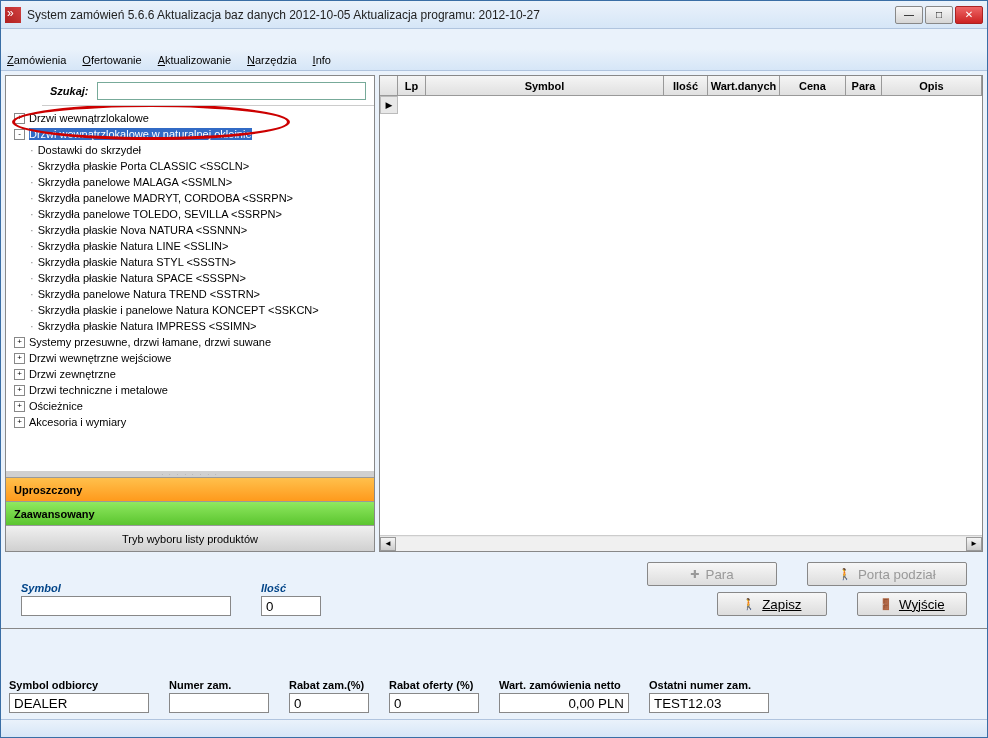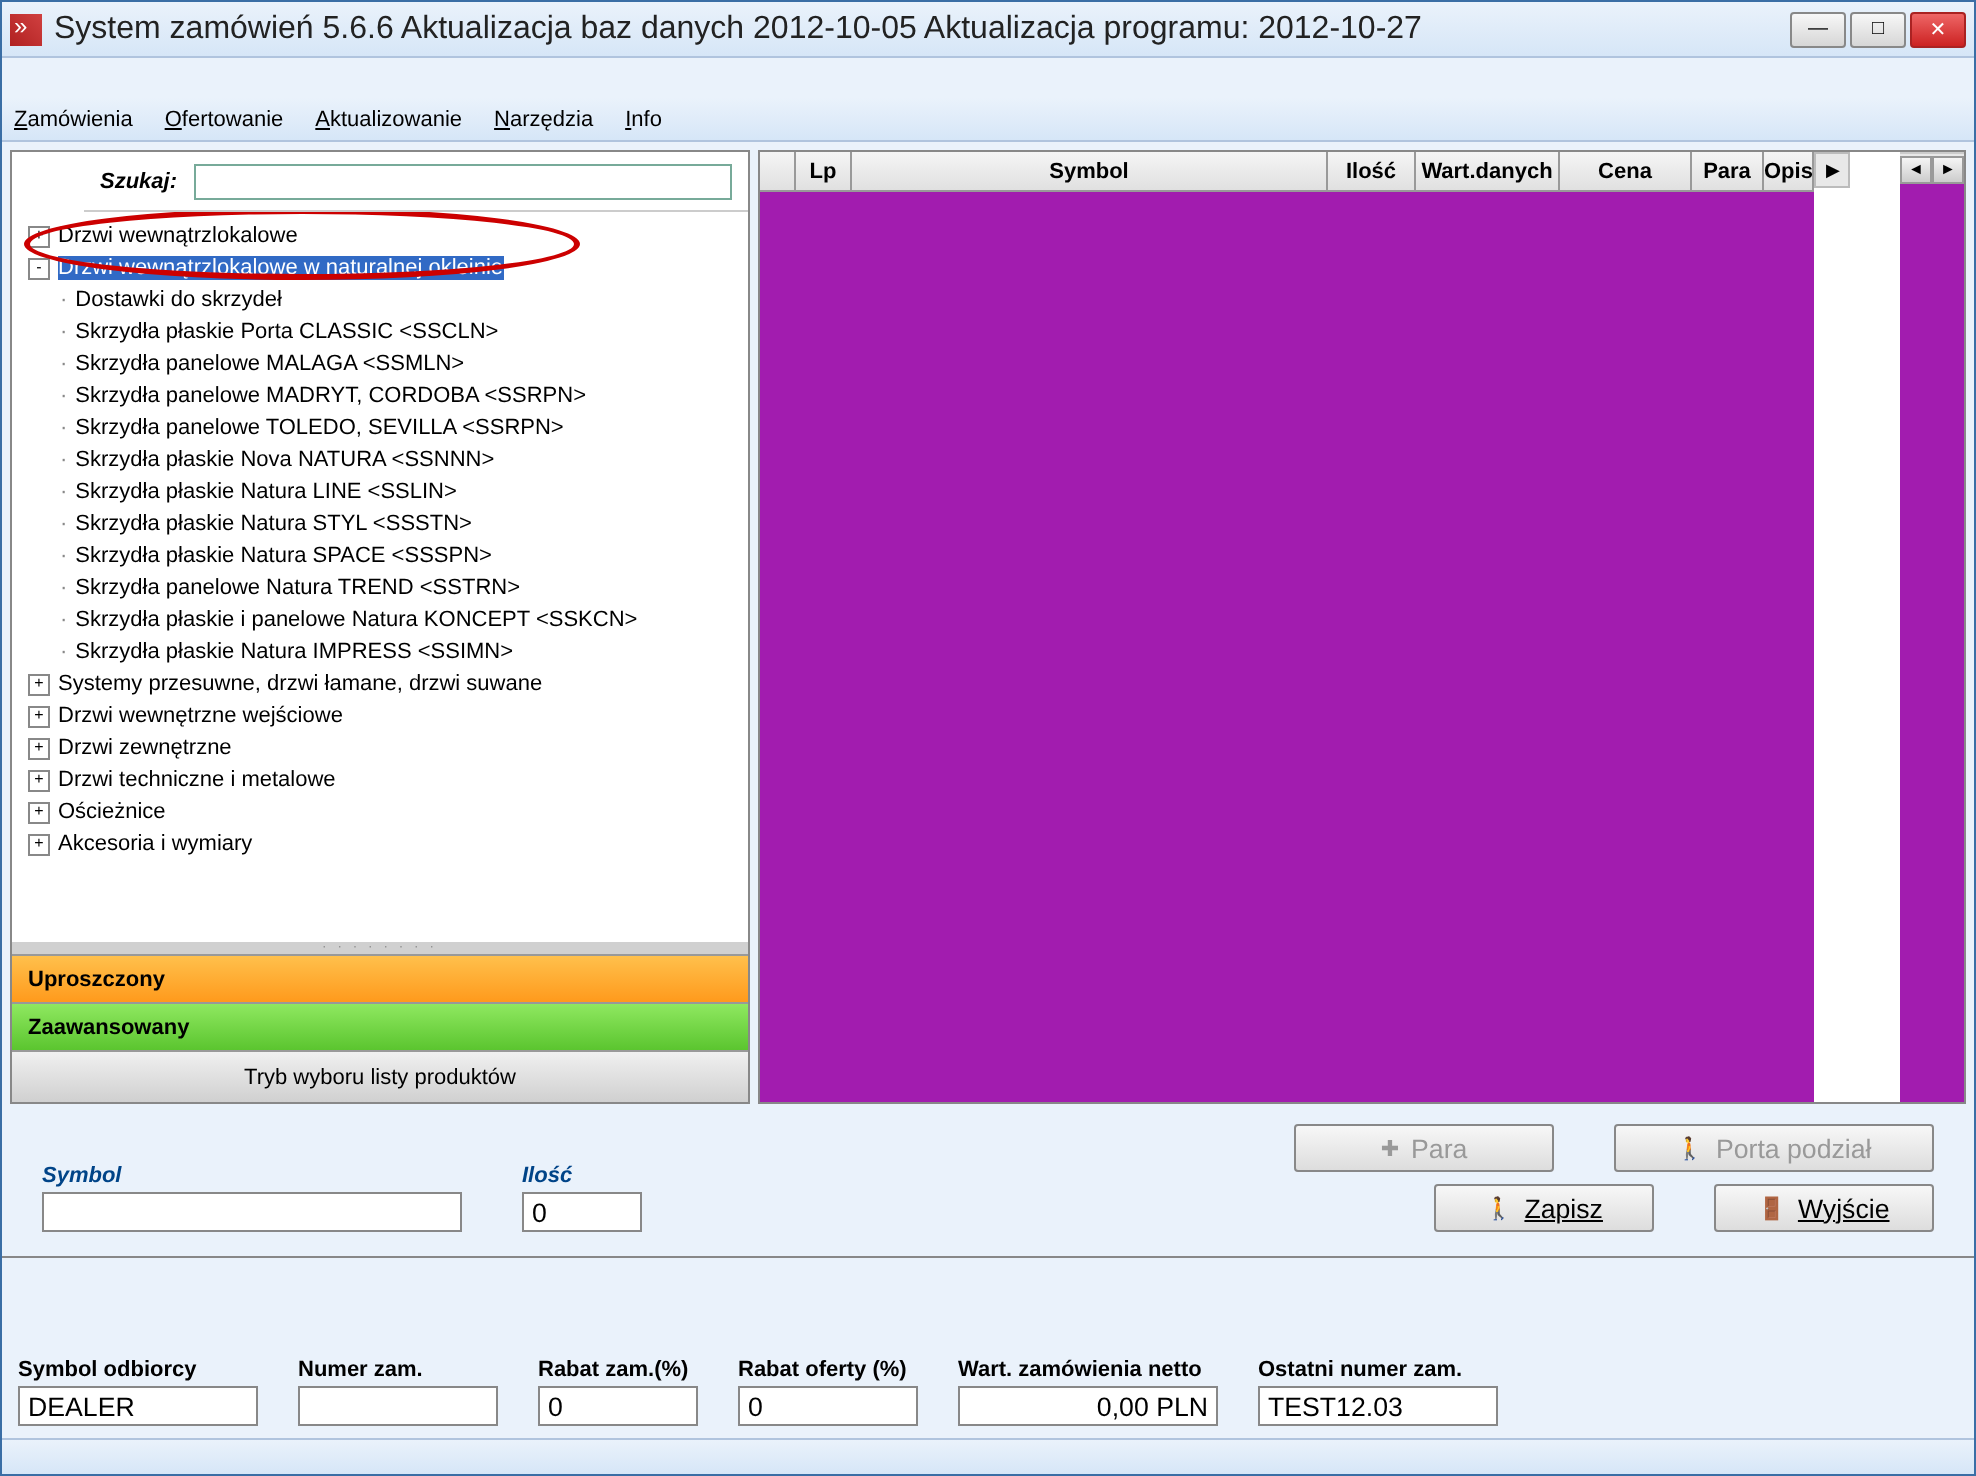--- a/index.html
+++ b/index.html
@@ -1,21 +1,21 @@
 <!DOCTYPE html>
 <html><head>
 <meta charset="utf-8">
 <style>
 * { box-sizing: border-box; margin: 0; padding: 0; }
 body { font-family: Tahoma, sans-serif; font-size: 11px; background: #fff; }
 .window { width: 988px; height: 738px; background: #eaf2fb; border: 1px solid #3a6ea5; position: relative; display: flex; flex-direction: column; }
 .titlebar { height: 28px; background: linear-gradient(#eaf2fb,#d6e6f7); display: flex; align-items: center; padding: 0 4px; border-bottom: 1px solid #b0c4de; }
 .titlebar-icon { width: 16px; height: 16px; background: linear-gradient(45deg,#b02020,#d04040); margin-right: 6px; position: relative; }
 .titlebar-icon::after { content: '»'; color: #fff; font-size: 12px; position: absolute; left: 2px; top: -1px; }
-.title-text { flex: 1; color: #222; font-size: 16px; }
+.title-text { flex: 1; color: #222; font-size: 12px; }
 .win-btns { display: flex; gap: 2px; }
 .win-btn { width: 28px; height: 18px; border: 1px solid #888; border-radius: 2px; background: linear-gradient(#f7f7f7,#d6d6d6); display: flex; align-items: center; justify-content: center; font-size: 10px; cursor: pointer; }
 .win-btn.close { background: linear-gradient(#e66,#c22); color: #fff; border-color: #a22; }
 .menubar { height: 22px; background: linear-gradient(#eaf2fb,#d6e6f7); display: flex; align-items: center; padding: 0 6px; gap: 16px; border-bottom: 1px solid #b0c4de; margin-top: 20px; }
 .menu-item { cursor: pointer; }
 .menu-item u { text-decoration: underline; }
 .content { flex: 1; display: flex; padding: 4px; gap: 4px; min-height: 0; }
 .left-panel { width: 370px; display: flex; flex-direction: column; border: 1px solid #888; background: #fff; }
 .search-row { height: 30px; display: flex; align-items: center; padding: 4px 8px; border-bottom: 1px solid #ccc; margin-left: 36px; }
 .search-label { font-weight: bold; font-style: italic; margin-right: 8px; }
@@ -26,21 +26,21 @@
 .tree-leaf::before { content: '·'; margin-right: 4px; color: #888; }
 .lvl0 { padding-left: 6px; }
 .lvl1 { padding-left: 22px; }
 .tree-selected { background: #316ac5; color: #fff; }
 .red-circle { position: absolute; border: 3px solid #c00; border-radius: 50%; pointer-events: none; }
 .splitter-dots { height: 6px; background: #d0d0d0; text-align: center; color: #888; font-size: 6px; letter-spacing: 2px; }
 .mode-btn { height: 24px; display: flex; align-items: center; padding: 0 8px; font-weight: bold; cursor: pointer; border-top: 1px solid #999; }
 .mode-orange { background: linear-gradient(#ffc04c,#ff9a1c); }
 .mode-green { background: linear-gradient(#8fe860,#5bc52f); }
 .mode-gray { background: linear-gradient(#f0f0f0,#d0d0d0); justify-content: center; font-weight: normal; height: 26px; }
-.right-panel { flex: 1; display: flex; flex-direction: row; border: 1px solid #888; background: #a21caf; min-width: 0; justify-content: center; }
+.right-panel { flex: 1; display: flex; flex-direction: column; border: 1px solid #888; background: #a21caf; min-width: 0; justify-content: center; }
 .grid-header { display: flex; height: 20px; background: linear-gradient(#f5f5f5,#e0e0e0); border-bottom: 1px solid #999; }
 .grid-col { border-right: 1px solid #999; display: flex; align-items: center; justify-content: center; font-weight: bold; font-size: 11px; }
 .grid-body { flex: 1; background: #fff; position: relative; }
 .row-indicator { position: absolute; left: 0; top: 0; width: 18px; height: 18px; background: #e8e8e8; border: 1px solid #bbb; display: flex; align-items: center; justify-content: center; font-size: 9px; }
 .hscroll { height: 16px; background: #e8e8e8; border-top: 1px solid #ccc; display: flex; align-items: center; }
 .hscroll-btn { width: 16px; height: 14px; background: linear-gradient(#f5f5f5,#ccc); border: 1px solid #999; display: flex; align-items: center; justify-content: center; font-size: 8px; }
 .hscroll-track { flex: 1; height: 14px; background: #f0f0f0; }
 .form-area { padding: 6px 20px; }
 .form-row { display: flex; align-items: flex-end; gap: 30px; margin-bottom: 6px; }
 .form-col { display: flex; flex-direction: column; }
@@ -214,21 +214,21 @@
             </button>
         </div>
       </div>
     </div>
   </div>
 
   <div class="bottom-bar">
     <div class="bottom-row">
       <div class="form-col">
         <span class="form-label black">Symbol odbiorcy</span>
-        <input class="form-input" style="width: 120px;" value="DEALER">
+        <input class="form-input" style="width: 140px;" value="DEALER">
       </div>
       <div class="form-col">
         <span class="form-label black">Numer zam.</span>
         <input class="form-input" style="width: 100px;" value="">
       </div>
       <div class="form-col">
         <span class="form-label black">Rabat zam.(%)</span>
         <input class="form-input" style="width: 80px;" value="0">
       </div>
       <div class="form-col">

